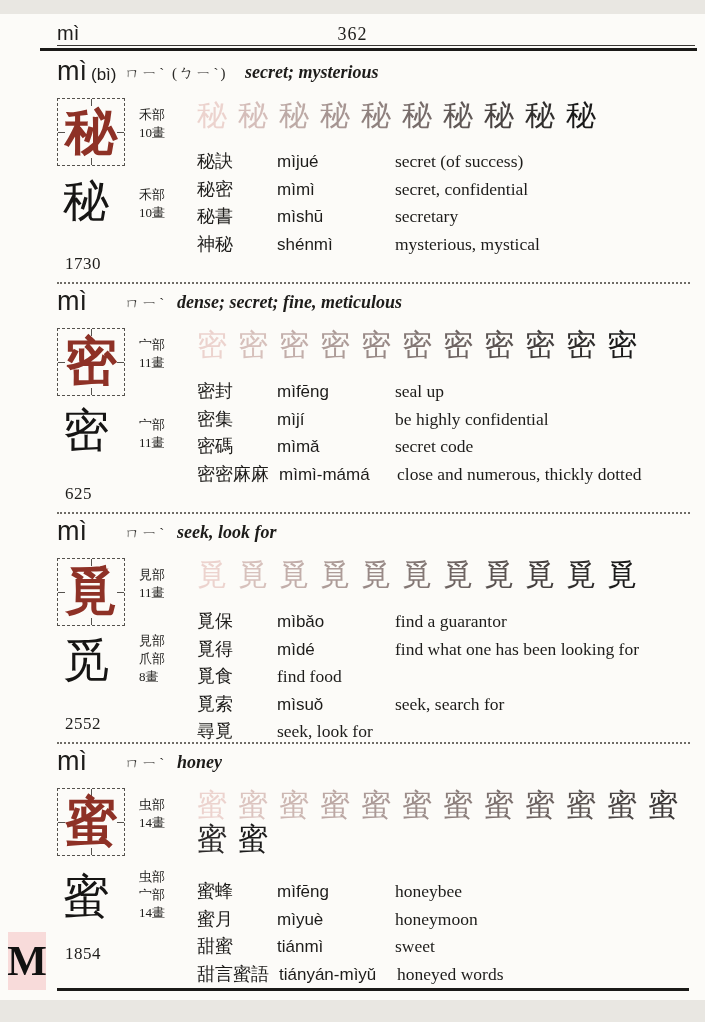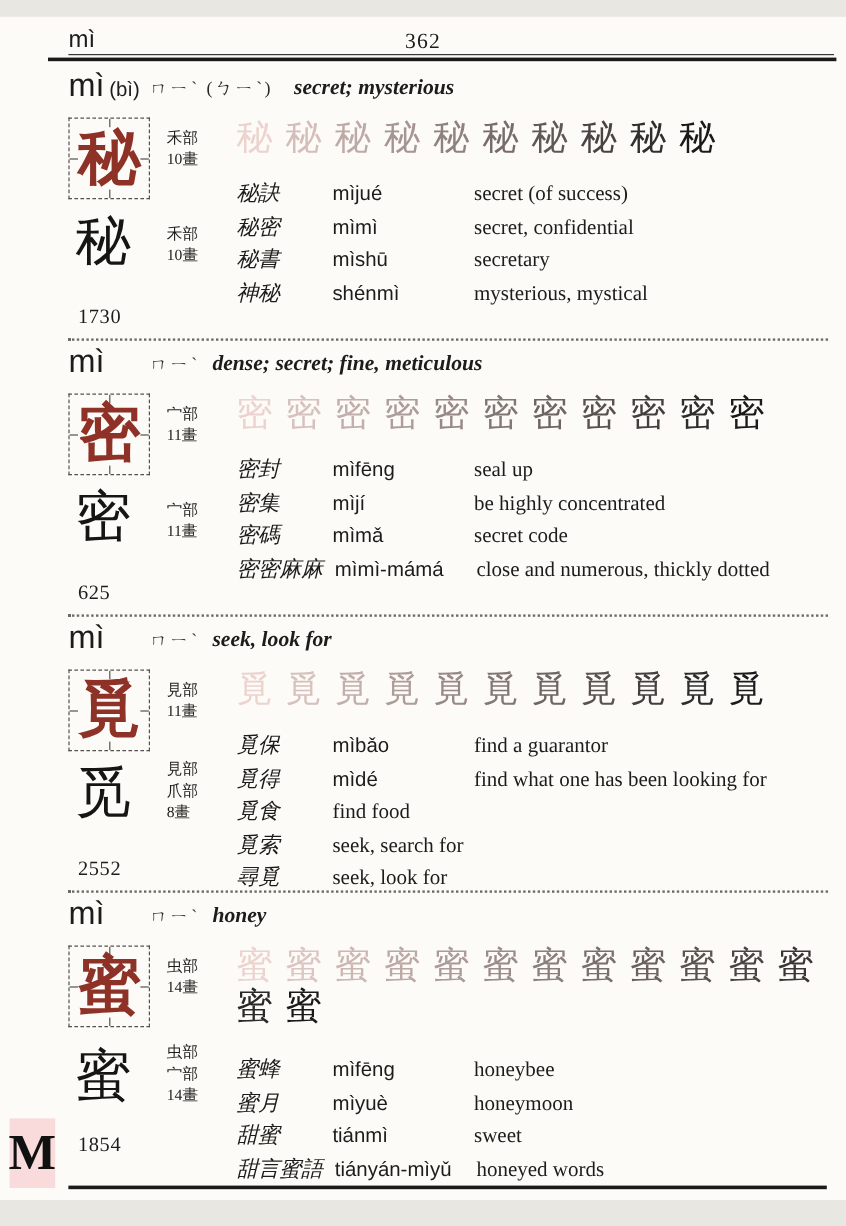--- a/index.html
+++ b/index.html
@@ -51,21 +51,21 @@
 
   
   .stroke-row { position:absolute; left:140px; right:0; display:flex; gap:11px; font-size:30px; line-height:34px; }
   .sr-main { top:38px; }
   .sr-2    { top:72px; }
 
   
   .vocab { position:absolute; left:140px; top:88px; width:493px; }
   .v-late { top:128px; }
   .vrow { display:flex; align-items:baseline; line-height:27.5px; }
-  .w-hanzi   { min-width:80px; padding-right:10px; font-size:18px; white-space:nowrap;font-style:italic; }
+  .w-hanzi   { min-width:80px; padding-right:10px; font-size:18px; white-space:nowrap; }
   .w-pinyin  { min-width:118px; padding-right:8px; font-family:"Liberation Sans",sans-serif; font-size:17px; white-space:nowrap; }
   .w-meaning { font-size:17.5px; }
 
   
   .sec-tab {
     position:absolute; left:8px; top:918px; width:38px; height:58px;
     display:flex; align-items:center; justify-content:center;
   }
   .sec-tab span { font-size:42px; font-weight:bold; font-family:"Liberation Serif",serif; color:#111; }
 </style>
@@ -163,21 +163,21 @@
       </div>
     <div class="vocab">
       <div class="vrow">
         <span class="w-hanzi">密封</span>
         <span class="w-pinyin">mìfēng</span>
         <span class="w-meaning">seal up</span>
       </div>
       <div class="vrow">
         <span class="w-hanzi">密集</span>
         <span class="w-pinyin">mìjí</span>
-        <span class="w-meaning">be highly concentrated</span>
+        <span class="w-meaning">be highly confidential</span>
       </div>
       <div class="vrow">
         <span class="w-hanzi">密碼</span>
         <span class="w-pinyin">mìmǎ</span>
         <span class="w-meaning">secret code</span>
       </div>
       <div class="vrow">
         <span class="w-hanzi">密密麻麻</span>
         <span class="w-pinyin">mìmì-mámá</span>
         <span class="w-meaning">close and numerous, thickly dotted</span>
@@ -228,20 +228,21 @@
         <span class="w-hanzi">覓得</span>
         <span class="w-pinyin">mìdé</span>
         <span class="w-meaning">find what one has been looking for</span>
       </div>
       <div class="vrow">
         <span class="w-hanzi">覓食</span>
         <span class="w-meaning">find food</span>
       </div>
       <div class="vrow">
         <span class="w-hanzi">覓索</span>
+        <span class="w-pinyin">mìsuǒ</span>
         <span class="w-meaning">seek, search for</span>
       </div>
       <div class="vrow">
         <span class="w-hanzi">尋覓</span>
         <span class="w-meaning">seek, look for</span>
       </div>
     </div>
     <div class="alt-char" style="top:118px">觅</div>
     <div class="alt-block" style="top:112px">
       <div>見部</div>

